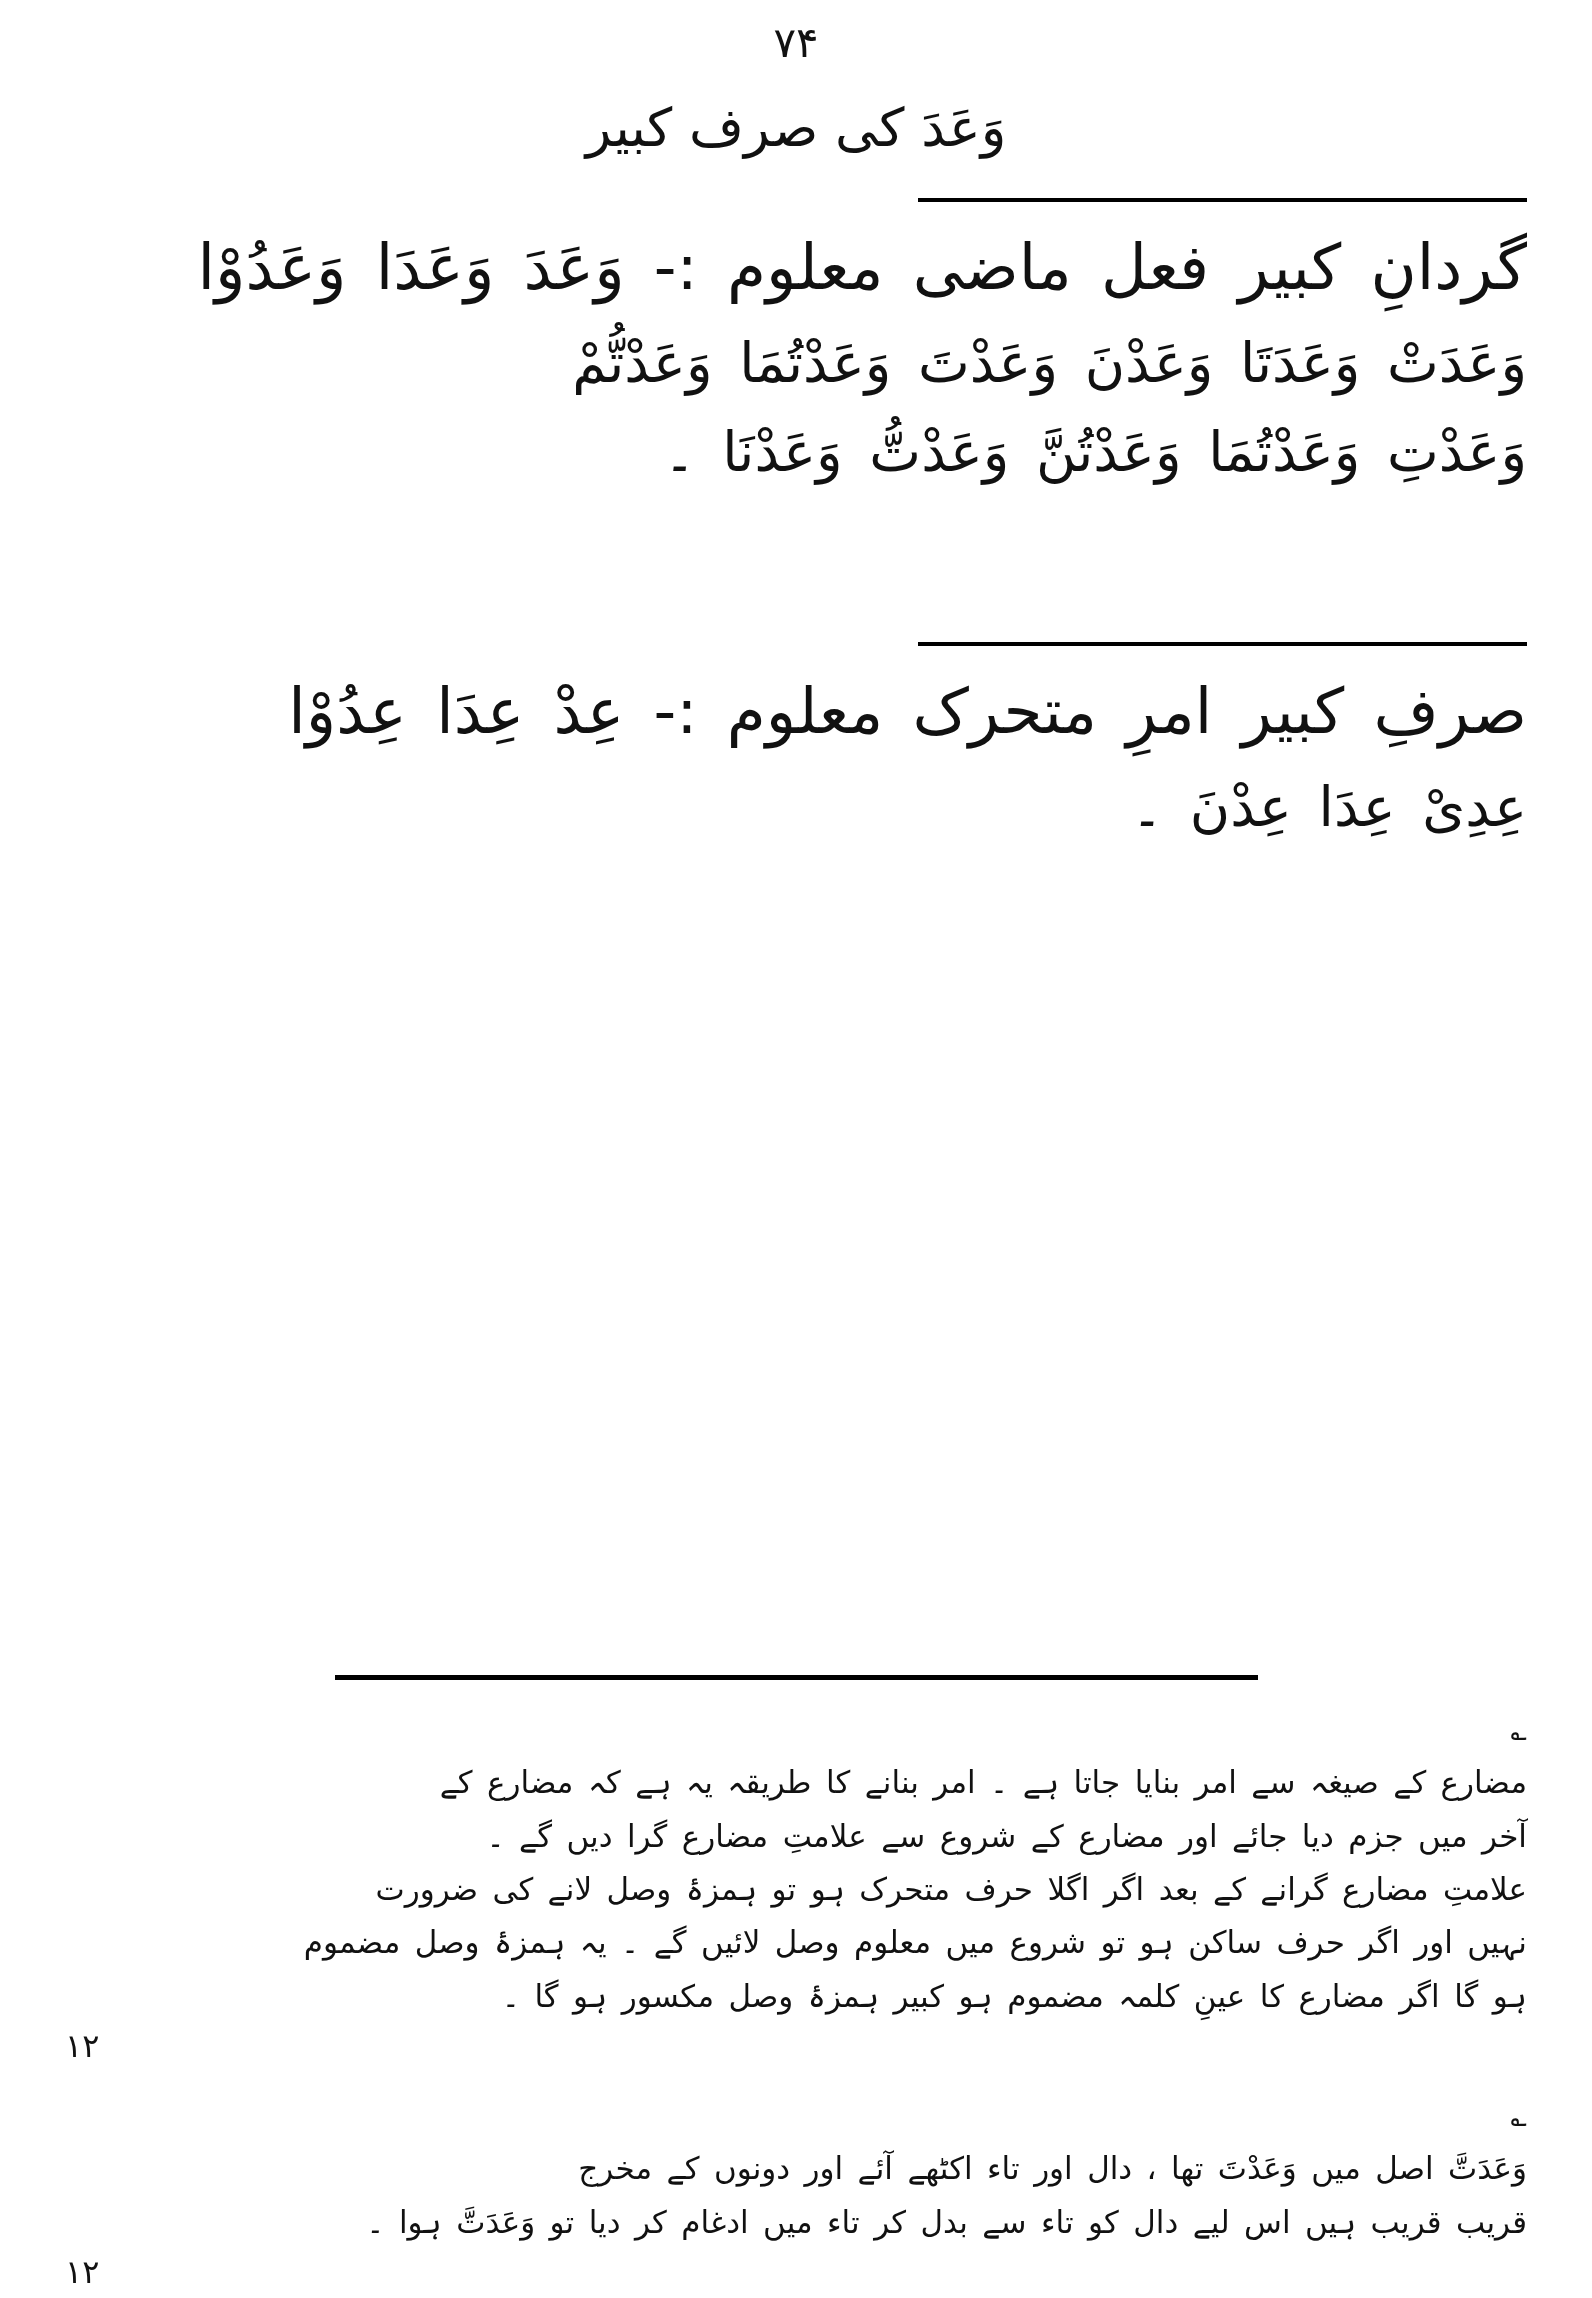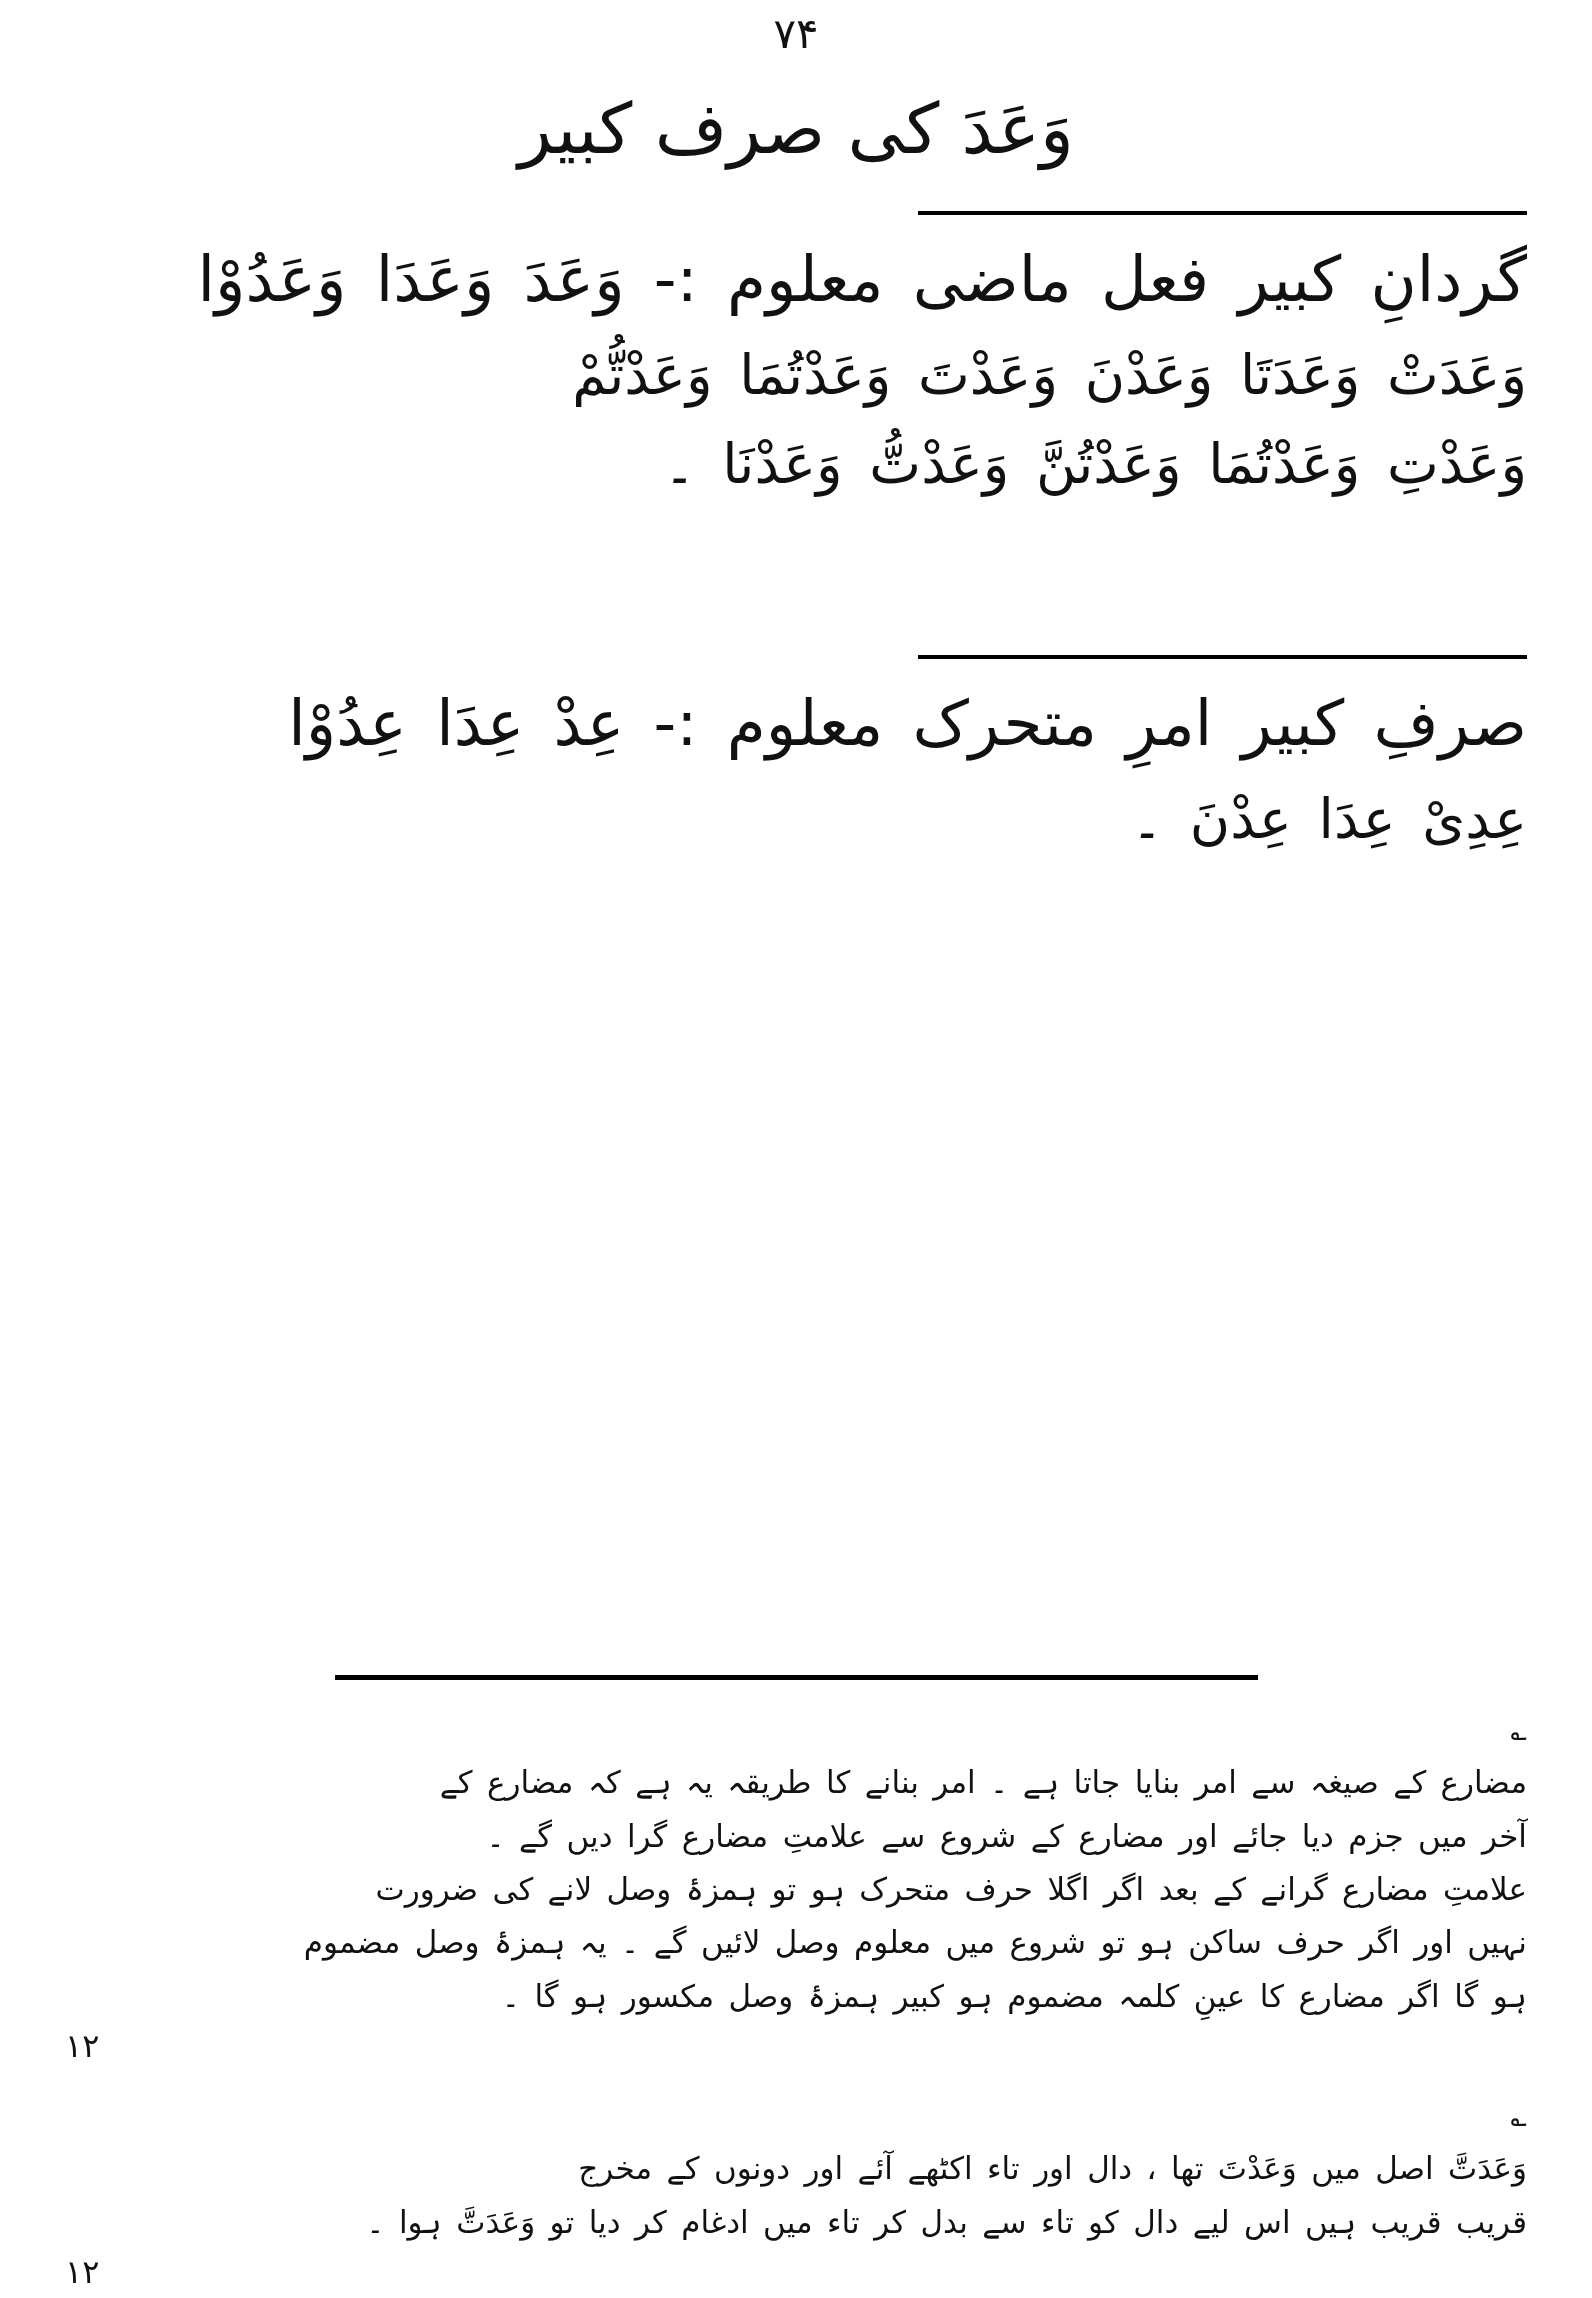--- a/index.html
+++ b/index.html
@@ -13,35 +13,35 @@
     font-family: "DejaVu Sans", sans-serif;
     color: #111111;
     position: relative;
     overflow: hidden;
   }
   .page {
     position: relative;
     width: 1592px;
     height: 2298px;
     box-sizing: border-box;
-    padding: 0 65px;
+    padding: 9px 65px;
   }
   
   .page-number {
     text-align: center;
     font-size: 42px;
     direction: rtl;
     line-height: 1;
     padding-top: 13px;
     font-family: "DejaVu Sans", sans-serif;
   }
   .doc-title {
     text-align: center;
     direction: rtl;
-    font-size: 70px;
+    font-size: 53px;
     line-height: 1.25;
     margin-top: 31px;
     margin-bottom: 37px;
     font-family: "DejaVu Sans", sans-serif;
     letter-spacing: 0.9px;
   }
   
   .section {
     direction: rtl;
     text-align: right;

